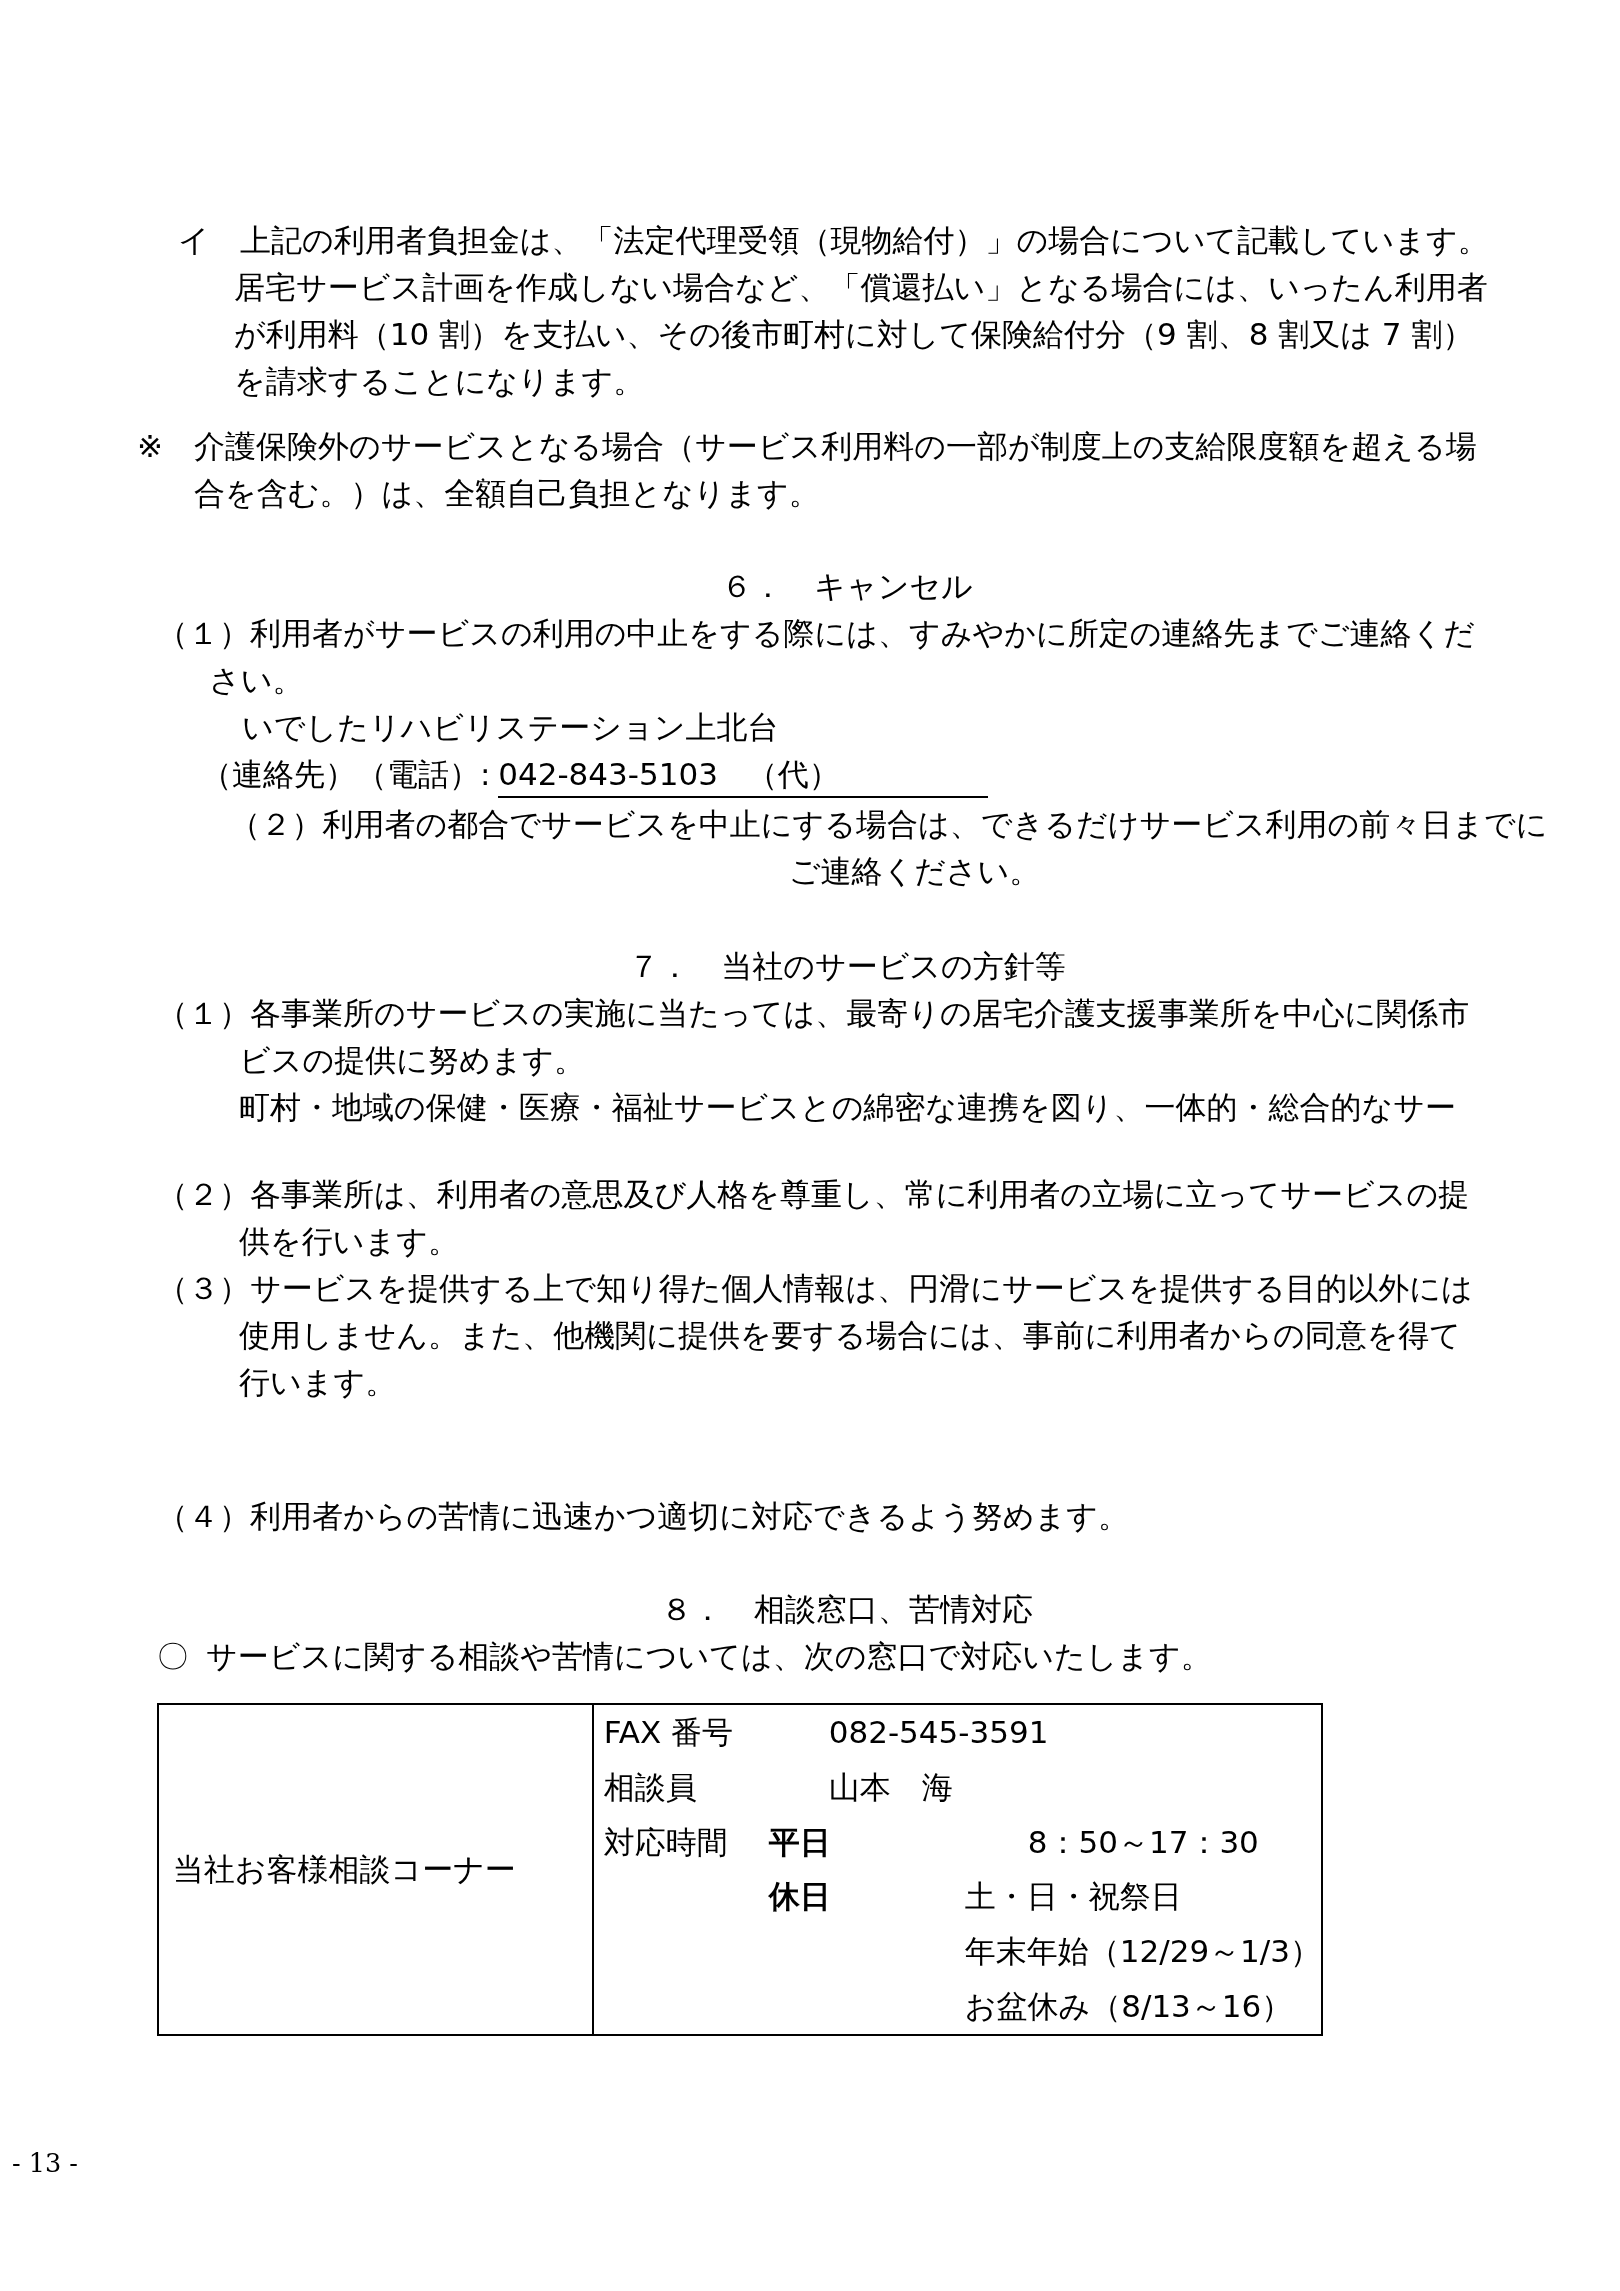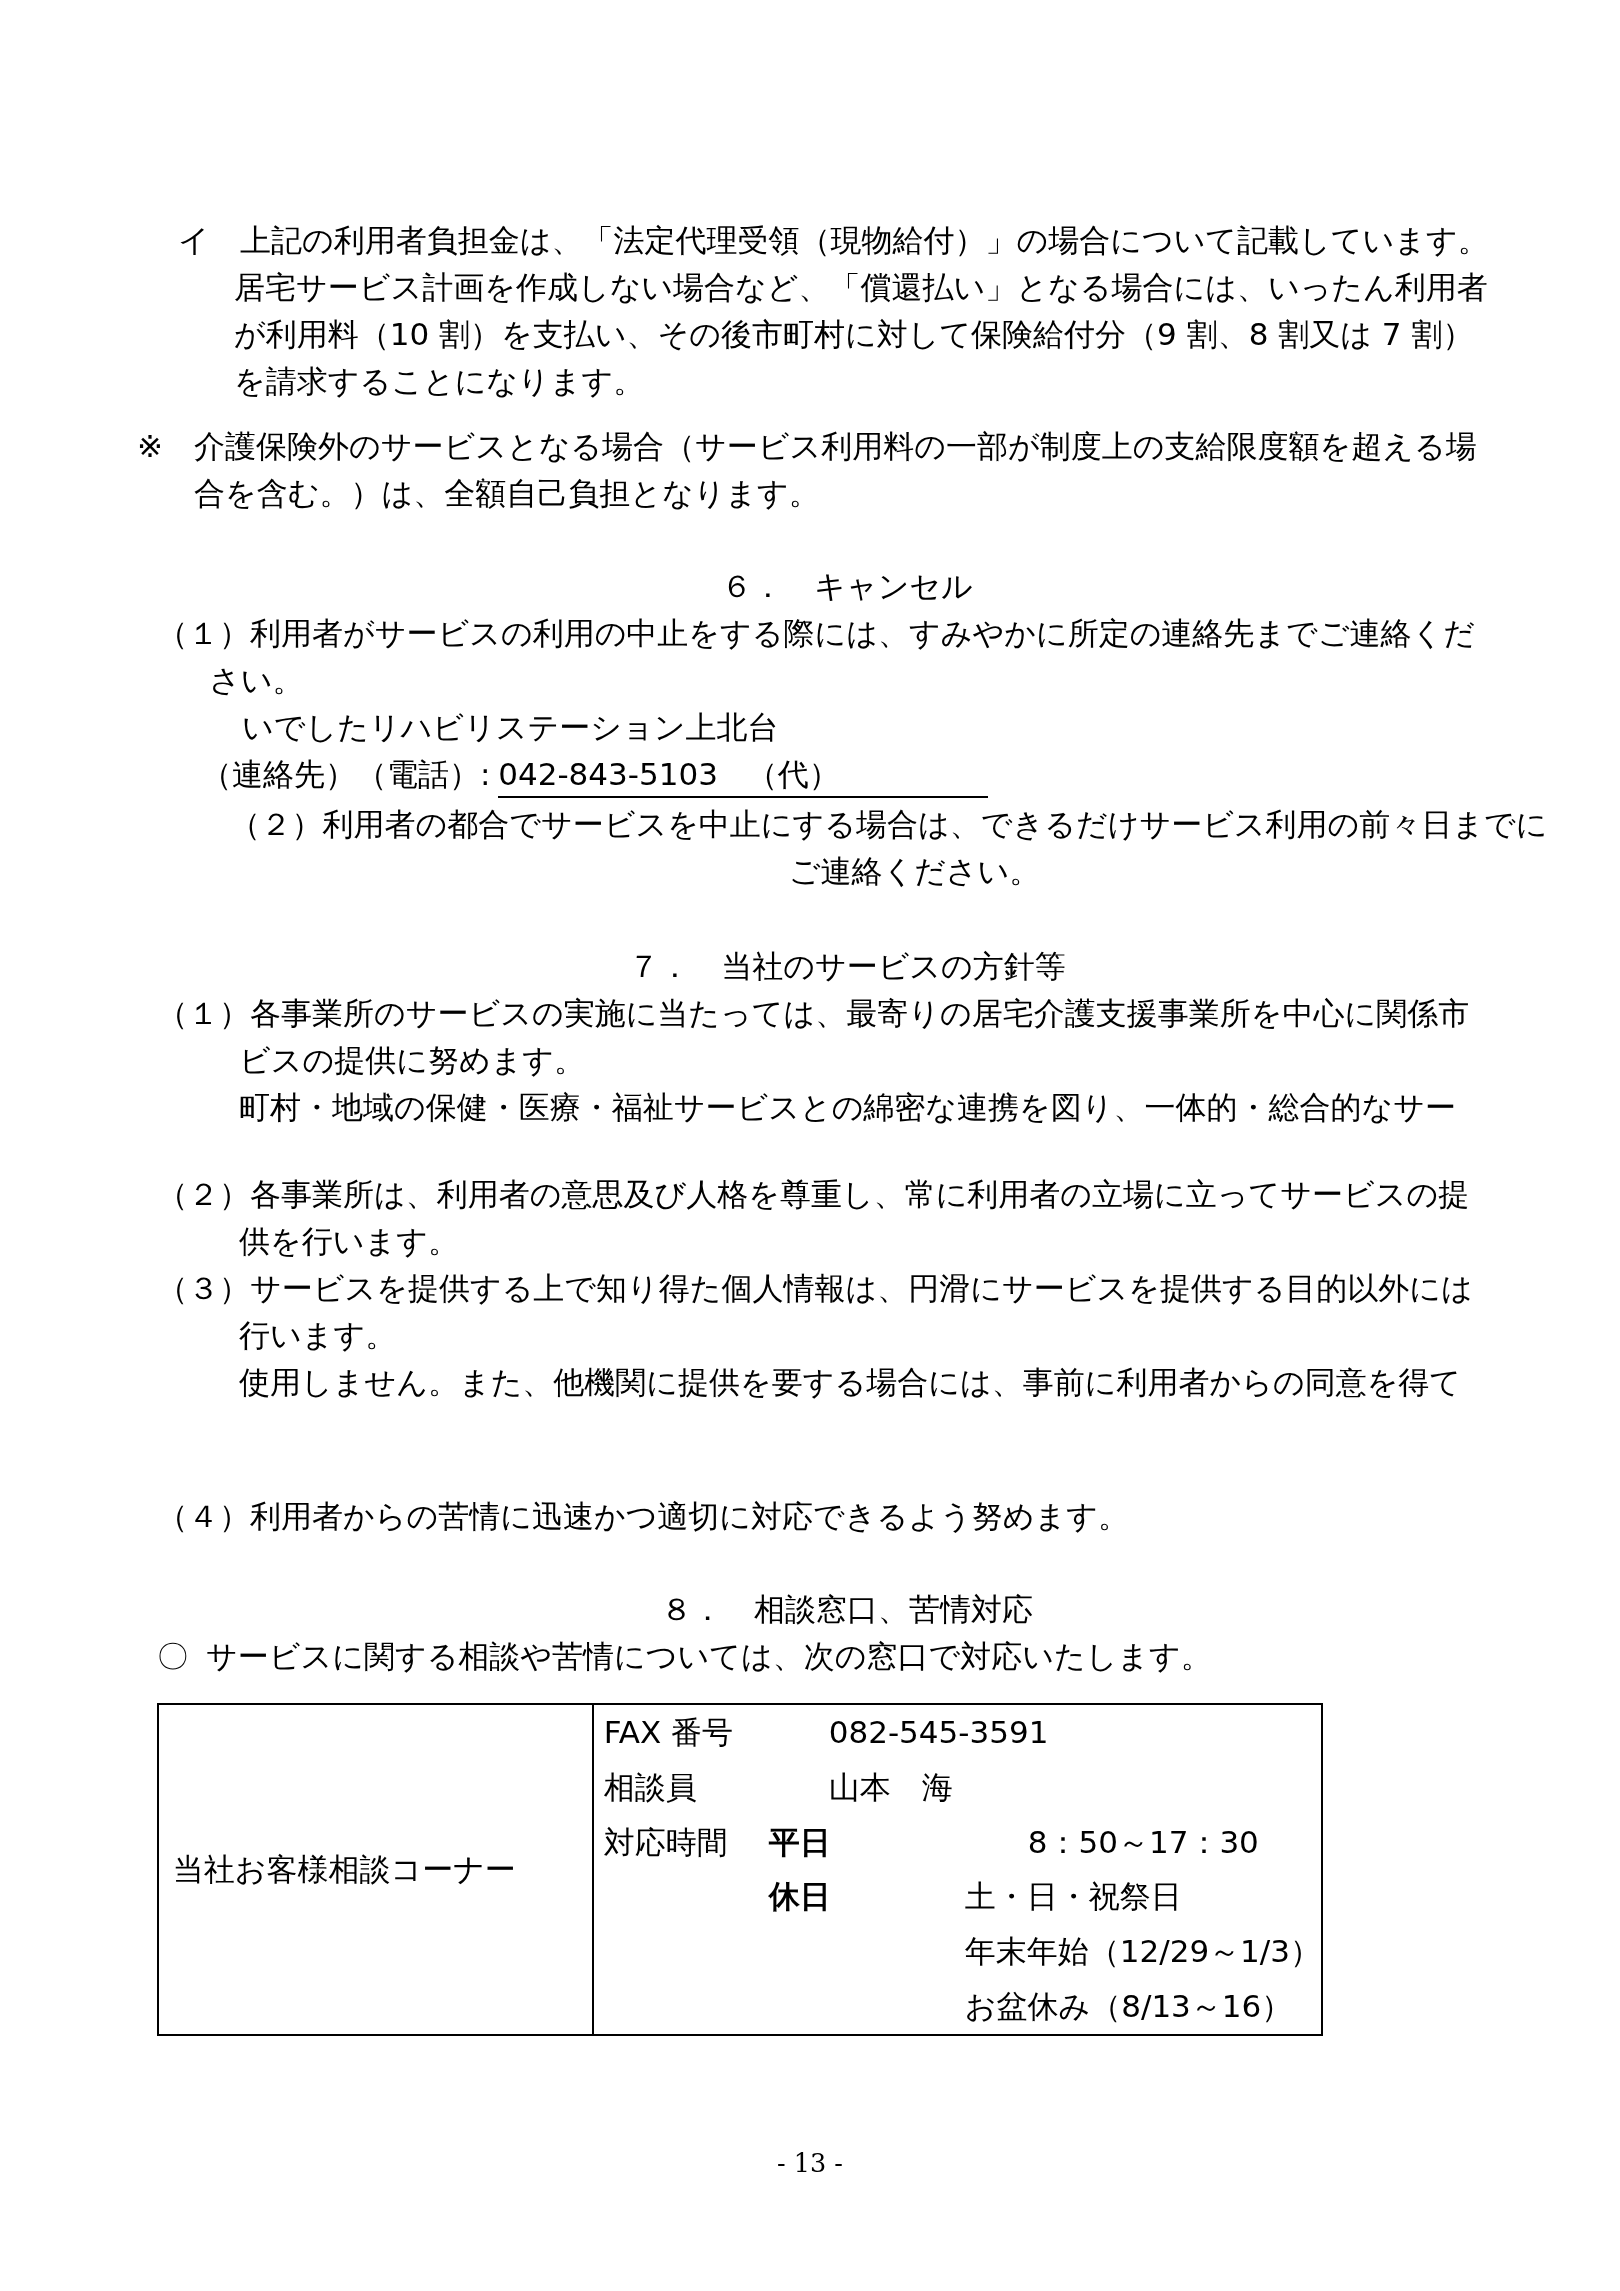--- a/index.html
+++ b/index.html
@@ -74,24 +74,24 @@
     display:flex; align-items:center;
     padding-left:9.8px;
     white-space:nowrap;
   }
   .cl { display:inline-block; width:225px; flex:none; }
   .c1 { display:inline-block; width:165px; flex:none; }
   .c2 { display:inline-block; width:196px; flex:none;font-weight:bold; }
   .cv-time { padding-left:63px; }
   .page-num {
     margin-top:113px;
-    text-align:center;
     font-family:"DejaVu Serif", serif;
     font-size:25.5px;
     line-height:29px;
+    padding-left:12px;
   }
 </style>
 </head>
 <body>
 
 <div class="page">
 
   <div class="para p-i">
     <div class="line"><span class="mk">イ</span><span>上記の利用者負担金は、「法定代理受領（現物給付）」の場合について記載しています。</span></div>
     <div class="line cont">居宅サービス計画を作成しない場合など、「償還払い」となる場合には、いったん利用者</div>
@@ -123,22 +123,22 @@
     <div class="line"><span>（１）</span><span>各事業所のサービスの実施に当たっては、最寄りの居宅介護支援事業所を中心に関係市</span></div>
     <div class="line cont">ビスの提供に努めます。</div>
     <div class="line cont">町村・地域の保健・医療・福祉サービスとの綿密な連携を図り、一体的・総合的なサー</div>
   </div>
   <div class="item item7 mt41">
     <div class="line"><span>（２）</span><span>各事業所は、利用者の意思及び人格を尊重し、常に利用者の立場に立ってサービスの提</span></div>
     <div class="line cont">供を行います。</div>
   </div>
   <div class="item item7">
     <div class="line"><span>（３）</span><span>サービスを提供する上で知り得た個人情報は、円滑にサービスを提供する目的以外には</span></div>
+    <div class="line cont">使用しません。また、他機関に提供を要する場合には、事前に利用者からの同意を得て</div>
     <div class="line cont">行います。</div>
-    <div class="line cont">使用しません。また、他機関に提供を要する場合には、事前に利用者からの同意を得て</div>
   </div>
   <div class="item item7 mt89">
     <div class="line"><span>（４）</span><span>利用者からの苦情に迅速かつ適切に対応できるよう努めます。</span></div>
   </div>
 
   <div class="s-head mt47">８．　相談窓口、苦情対応</div>
   <div class="bullet line">
     <span class="mk">〇</span><span>サービスに関する相談や苦情については、次の窓口で対応いたします。</span>
   </div>
 

